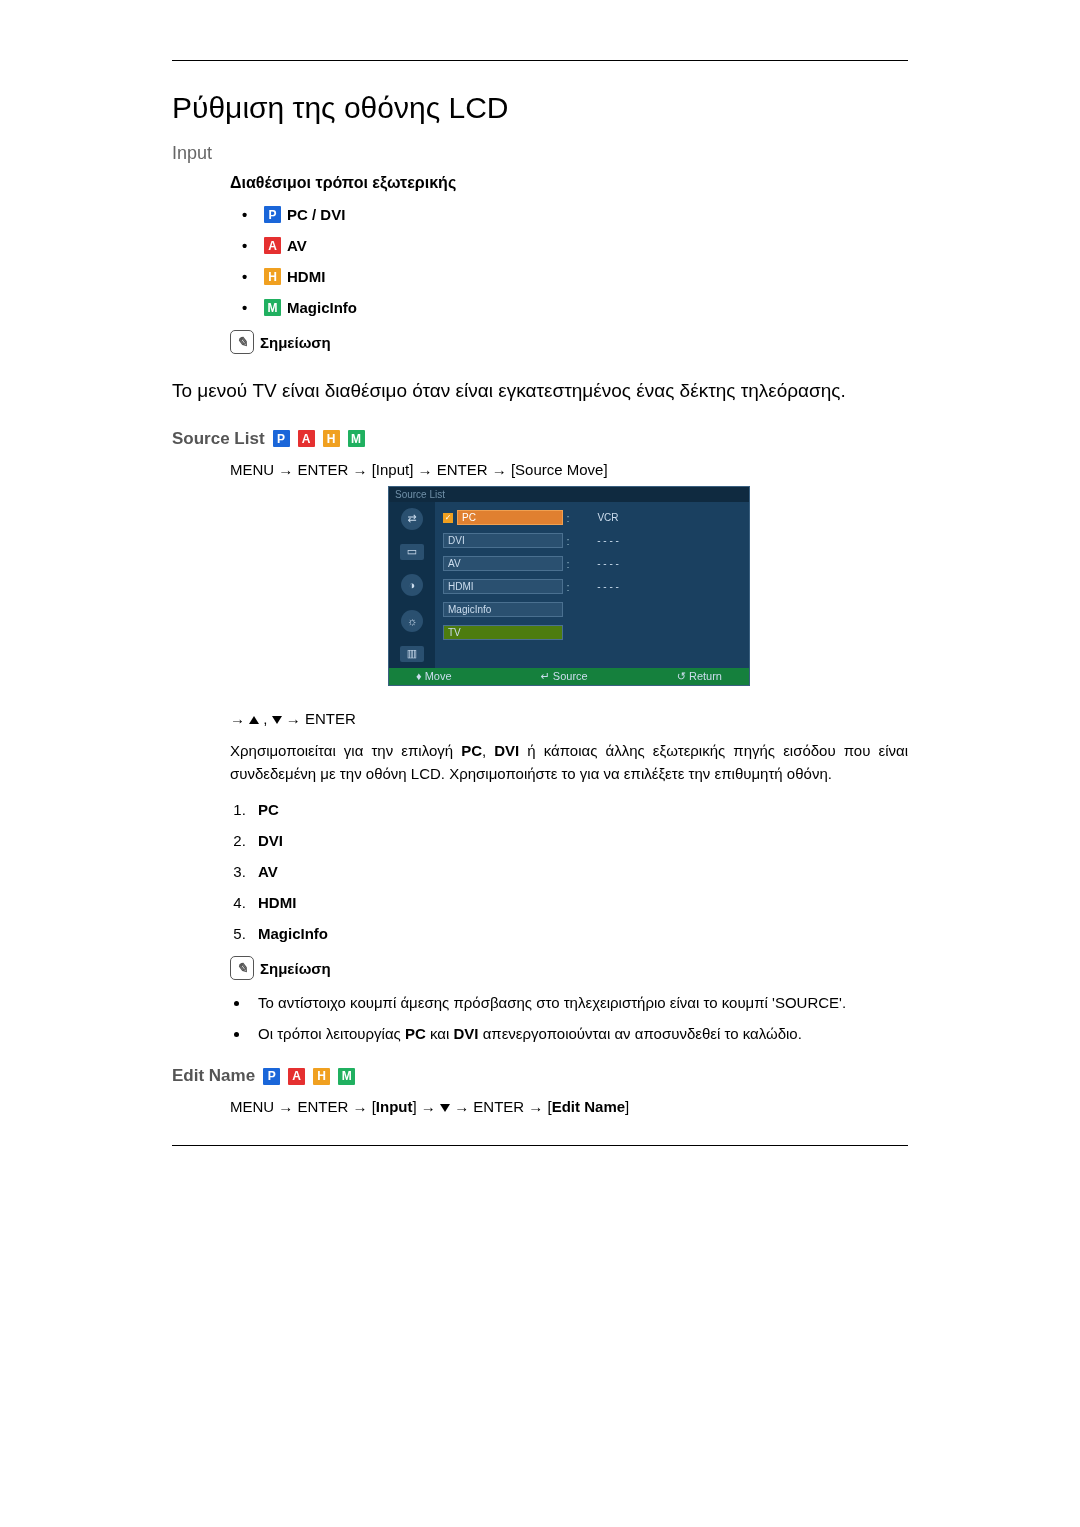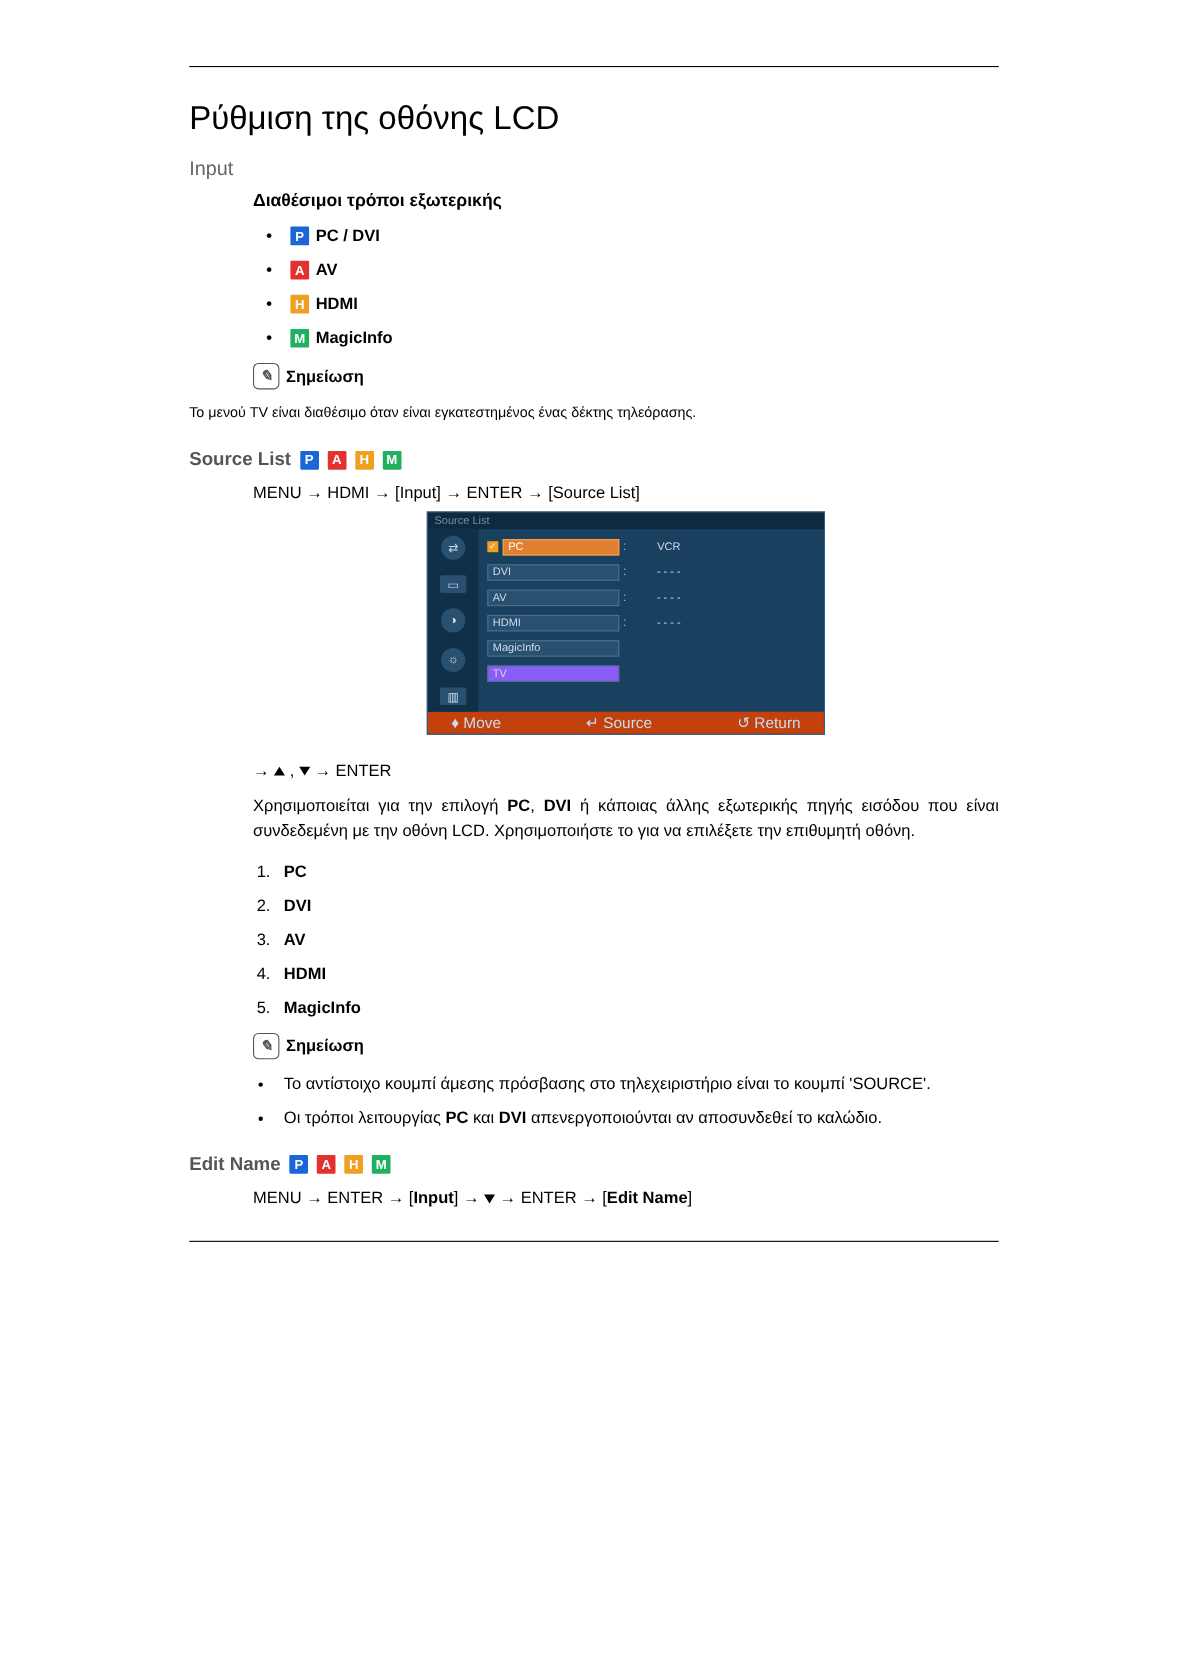--- a/index.html
+++ b/index.html
@@ -90,22 +90,22 @@
     border-radius: 5px;
     margin-right: 6px;
     align-items: center;
     justify-content: center;
     color: #555;
     font-size: 14px;
     font-style: italic;
     font-family: Georgia, serif;
   }
   p.body-text {
-    font-size: 13px;
-    margin: 12px 0 0 0;
+    font-size: 19px;
+    margin: 24px 0 0 0;
     line-height: 1.4;
   }
   .h2-row {
     display: flex;
     align-items: center;
     margin: 24px 0 12px 0;
   }
   .h2-row .h2-text {
     font-size: 17px;
     font-weight: bold;
@@ -209,23 +209,23 @@
     background: #f0a020;
     margin-right: 4px;
     font-size: 8px;
     line-height: 10px;
     text-align: center;
     color: #fff;
   }
   .osd-footer {
     display: flex;
     justify-content: space-around;
-    background: #c2410c;
+    background: #15803d;
     padding: 2px 4px;
-    font-size: 14px;
+    font-size: 11px;
     color: #cde;
     gap: 43px;
   }
   .osd-footer span::before { content: ""; }
   p.navline {
     font-size: 15px;
     margin: 24px 0 12px 0;
   }
   p.desc {
     font-size: 15px;
@@ -314,21 +314,21 @@
     <span class="h2-text">Source List</span>
     <span class="badge-strip">
       <span class="badge badge-P">P</span>
       <span class="badge badge-A">A</span>
       <span class="badge badge-H">H</span>
       <span class="badge badge-M">M</span>
     </span>
   </div>
 
   <div class="indented">
-    <p class="path">MENU → HDMI → [Input] → ENTER → [Source List]</p>
+    <p class="path">MENU → ENTER → [Input] → ENTER → [Source Move]</p>
 
     <div class="osd-wrap">
       <div class="osd">
         <div class="osd-header">Source List</div>
         <div class="osd-body">
           <div class="osd-side">
             <div class="osd-side-icon">⇄</div>
             <div class="osd-side-icon rect">▭</div>
             <div class="osd-side-icon">◑</div>
             <div class="osd-side-icon">☼</div>
@@ -353,21 +353,21 @@
             </div>
             <div class="osd-row">
               <span class="osd-label">HDMI</span>
               <span class="osd-colon">:</span>
               <span class="osd-val">- - - -</span>
             </div>
             <div class="osd-row">
               <span class="osd-label">MagicInfo</span>
             </div>
             <div class="osd-row">
-              <span class="osd-label" style="background:#8b5cf6">TV</span>
+              <span class="osd-label" style="background:#4d7c0f">TV</span>
             </div>
           </div>
         </div>
         <div class="osd-footer">
           <span>♦ <span>Move</span></span>
           <span>↵ <span>Source</span></span>
           <span>↺ <span>Return</span></span>
         </div>
       </div>
     </div>

